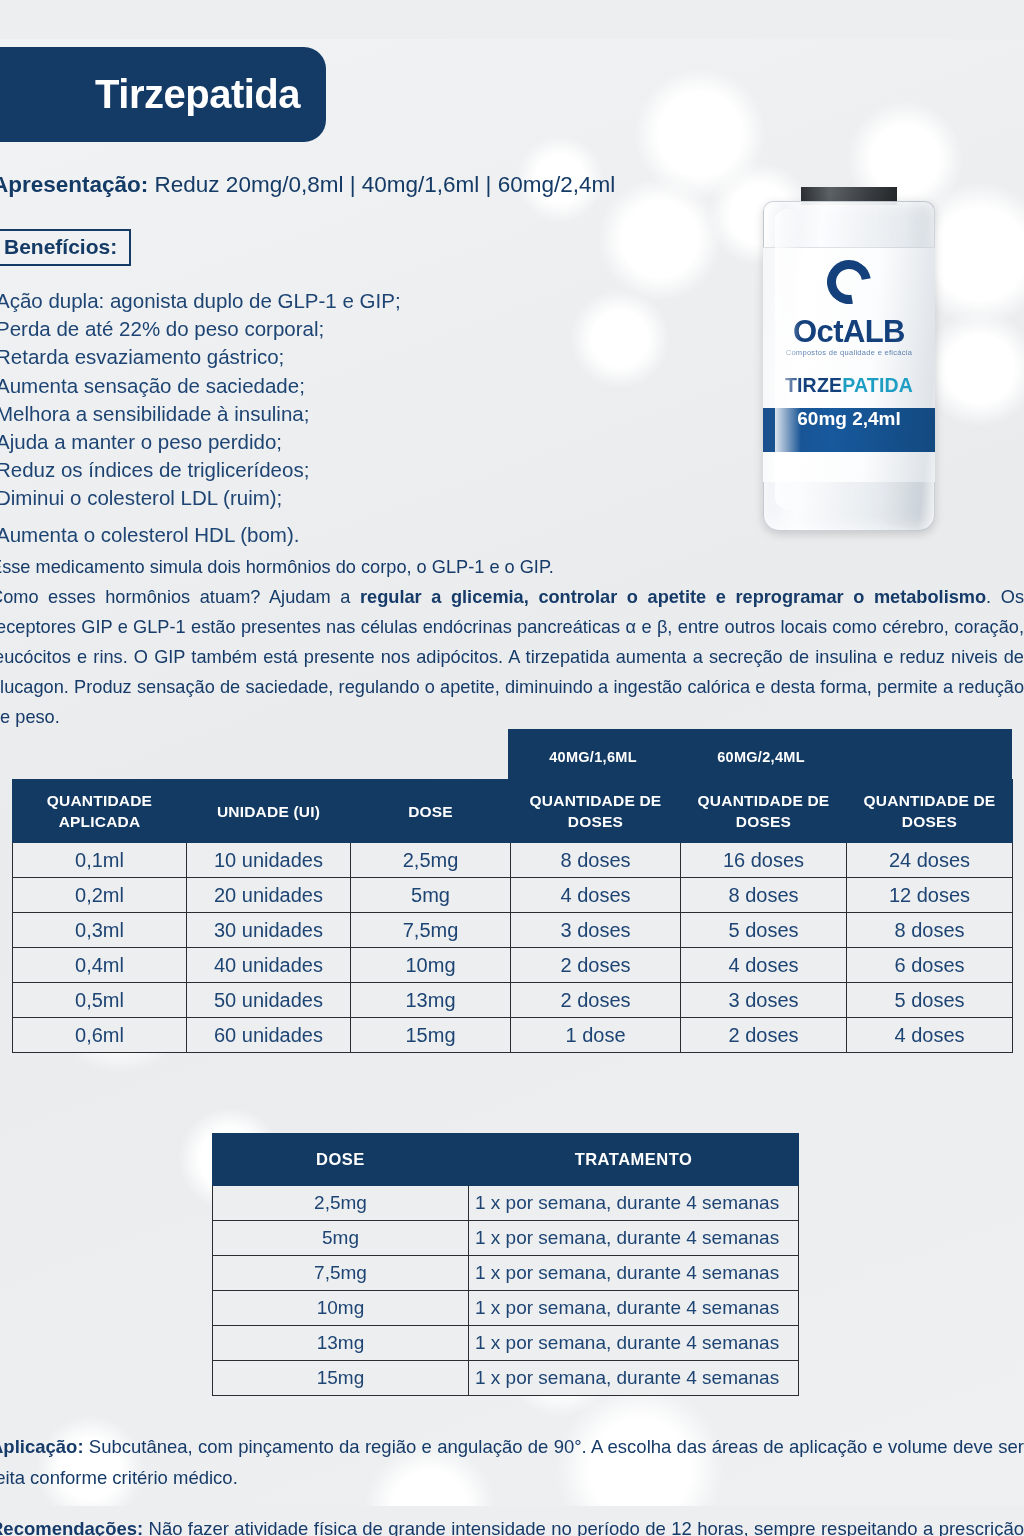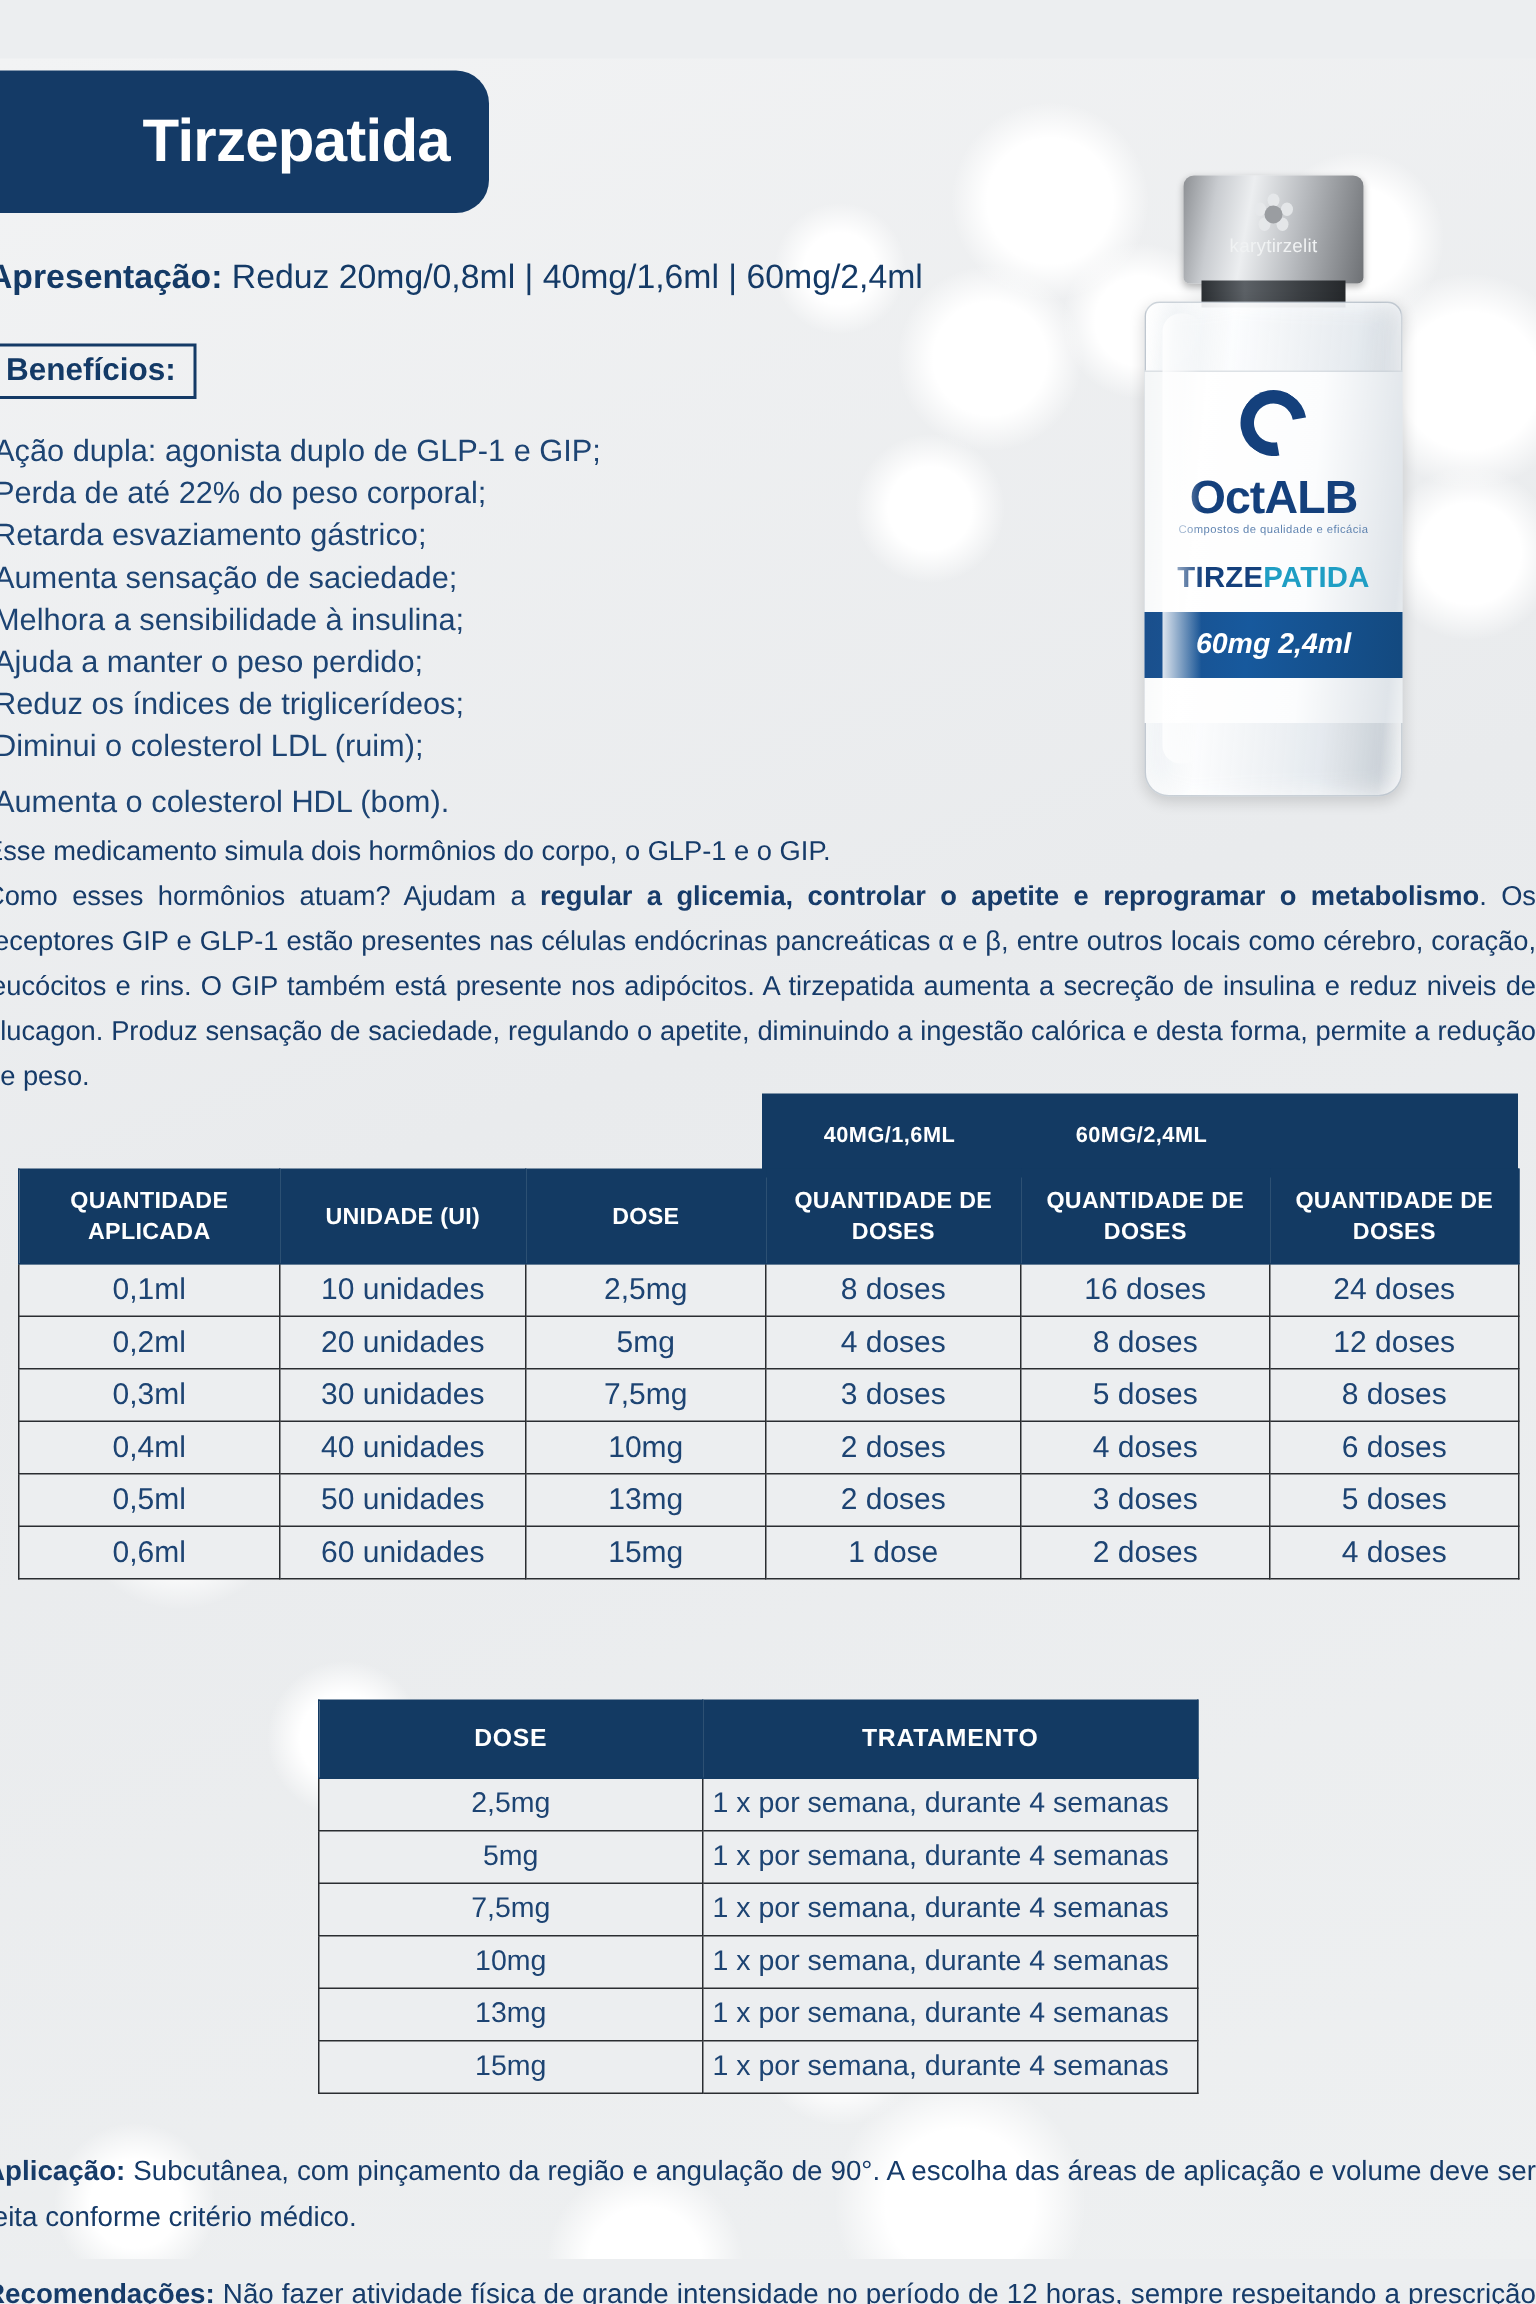--- a/index.html
+++ b/index.html
@@ -161,21 +161,21 @@
   }
   .inn {
     position:absolute; left:0; right:0; top:126px;
     text-align:center; font-size:19.5px; font-weight:bold; letter-spacing:.2px;
   }
   .inn .a { color:#14407c; }
   .inn .b { color:#1f9ec4; }
   .strength-band {
     position:absolute; left:0; right:0; top:160px; height:44px;
     background:linear-gradient(95deg,#1a4f8c 0%,#17599d 40%,#13497f 100%);
-    display:flex; align-items:center; justify-content:center;font-style:italic;
+    display:flex; align-items:flex-start; justify-content:center;
   }
   .strength-band span { color:#fff; font-size:19px; font-weight:bold; }
   .vial .gloss {
     position:absolute; left:30px; top:92px; width:26px; height:300px;
     background:linear-gradient(90deg, rgba(255,255,255,.85), rgba(255,255,255,0));
     border-radius:12px; pointer-events:none;
   }
 
   
   .tbl { position:absolute; border-collapse:collapse; }
@@ -269,31 +269,20 @@
     <li>Diminui o colesterol LDL (ruim);</li>
     <li class="last">Aumenta o colesterol HDL (bom).</li>
   </ul>
 
   <div class="para">
     <span class="l1">Esse medicamento simula dois hormônios do corpo, o GLP-1 e o GIP.</span>
     <span>Como esses hormônios atuam? Ajudam a </span><b>regular a glicemia, controlar o apetite e reprogramar o metabolismo</b><span>. Os receptores GIP e GLP-1 estão presentes nas células endócrinas pancreáticas α e β, entre outros locais como cérebro, coração, leucócitos e rins. O GIP também está presente nos adipócitos. A tirzepatida aumenta a secreção de insulina e reduz niveis de glucagon. Produz sensação de saciedade, regulando o apetite, diminuindo a ingestão calórica e desta forma, permite a redução de peso.</span>
   </div>
 
   <div class="vial">
-    <div class="cap">
-      <div class="emblem">
-        <i></i>
-          <i></i>
-          <i></i>
-          <i></i>
-          <i></i>
-          <b></b>
-      </div>
-      <div class="capname">karytirzelit</div>
-    </div>
     <div class="neck"></div>
     <div class="body"></div>
     <div class="label">
       <div class="ring-wrap">
         <div class="arc"></div>
       </div>
       <div class="brand">
         <span class="oct">Oct</span><span class="alb">ALB</span>
       </div>
       <div class="brand-sub">Compostos de qualidade e eficácia</div>

